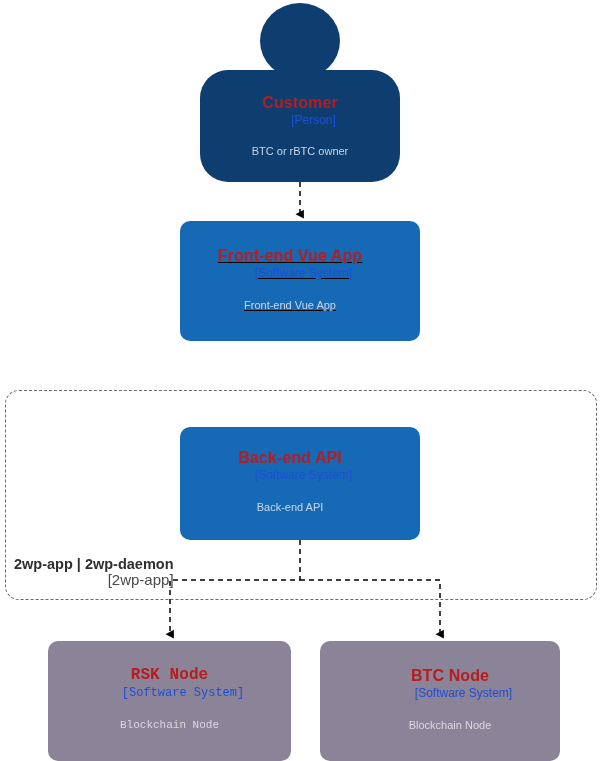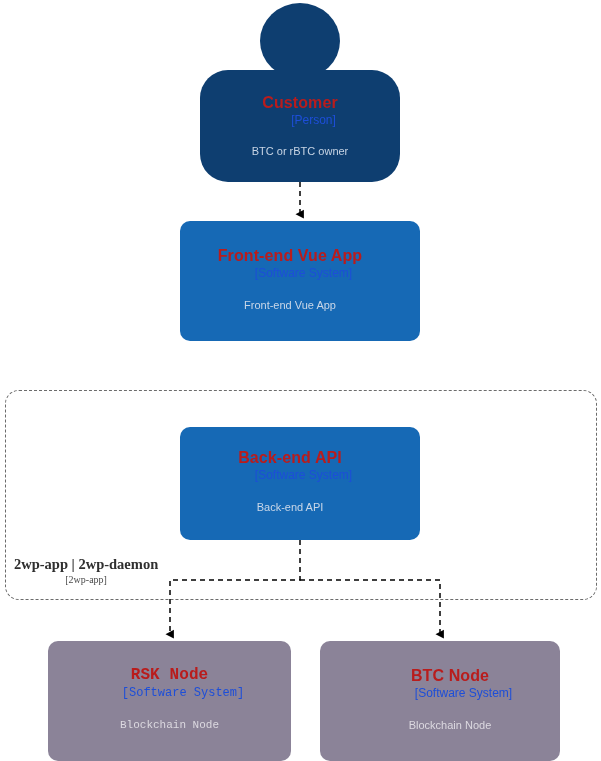--- a/index.html
+++ b/index.html
@@ -71,32 +71,31 @@
   
   .boundary {
     position: absolute;
     border: 1.6px dashed #6b6b6b;
     border-radius: 14px;
     box-sizing: border-box;
     background: transparent;
   }
   .boundary-label {
     position: absolute;
-    text-align: center;
+    text-align: right;
     white-space: nowrap;
-    font-family: Liberation Serif, serif;
   }
   .boundary-name {
     font-size: 14.5px;
     font-weight: bold;
     color: #2f2f2f;
     line-height: 18px;
   }
   .boundary-type {
-    font-size: 10px;
+    font-size: 15px;
     font-weight: normal;
     color: #4a4a4a;
     line-height: 14px;
   }
 
   
   .connectors {
     position: absolute;
     left: 0;
     top: 0;
@@ -124,21 +123,21 @@
     <div class="person-title-wrap" style="left:200px; top:93px;">
       <div class="shape-text title" style="position:relative;">Customer</div>
       <div class="shape-text subtitle" style="position:relative; margin-top:1px;">[Person]</div>
       <div class="shape-text desc" style="position:relative; margin-top:16px; color:#C7D4E4;">BTC or rBTC owner</div>
     </div>
   </div>
 
   <div>
     <div class="sys-box" style="left:180px; top:221px; width:240px; height:120px; background:#1669B5;"></div>
 
-    <div style="position:absolute; left:180px; top:246px; width:220px;">
+    <div style="position:absolute; left:180px; top:246px; width:220px;text-decoration:underline;">
       <div class="title" style="text-align:center;">Front-end Vue App</div>
       <div class="subtitle" style="text-align:center; margin-top:1px;">[Software System]</div>
       <div class="desc" style="text-align:center; margin-top:17px; color:#C9D7E8;">Front-end Vue App</div>
     </div>
   </div>
 
   <div>
     <div class="sys-box" style="left:180px; top:427px; width:240px; height:113px; background:#1669B5;"></div>
 
     <div style="position:absolute; left:180px; top:448px; width:220px;">

